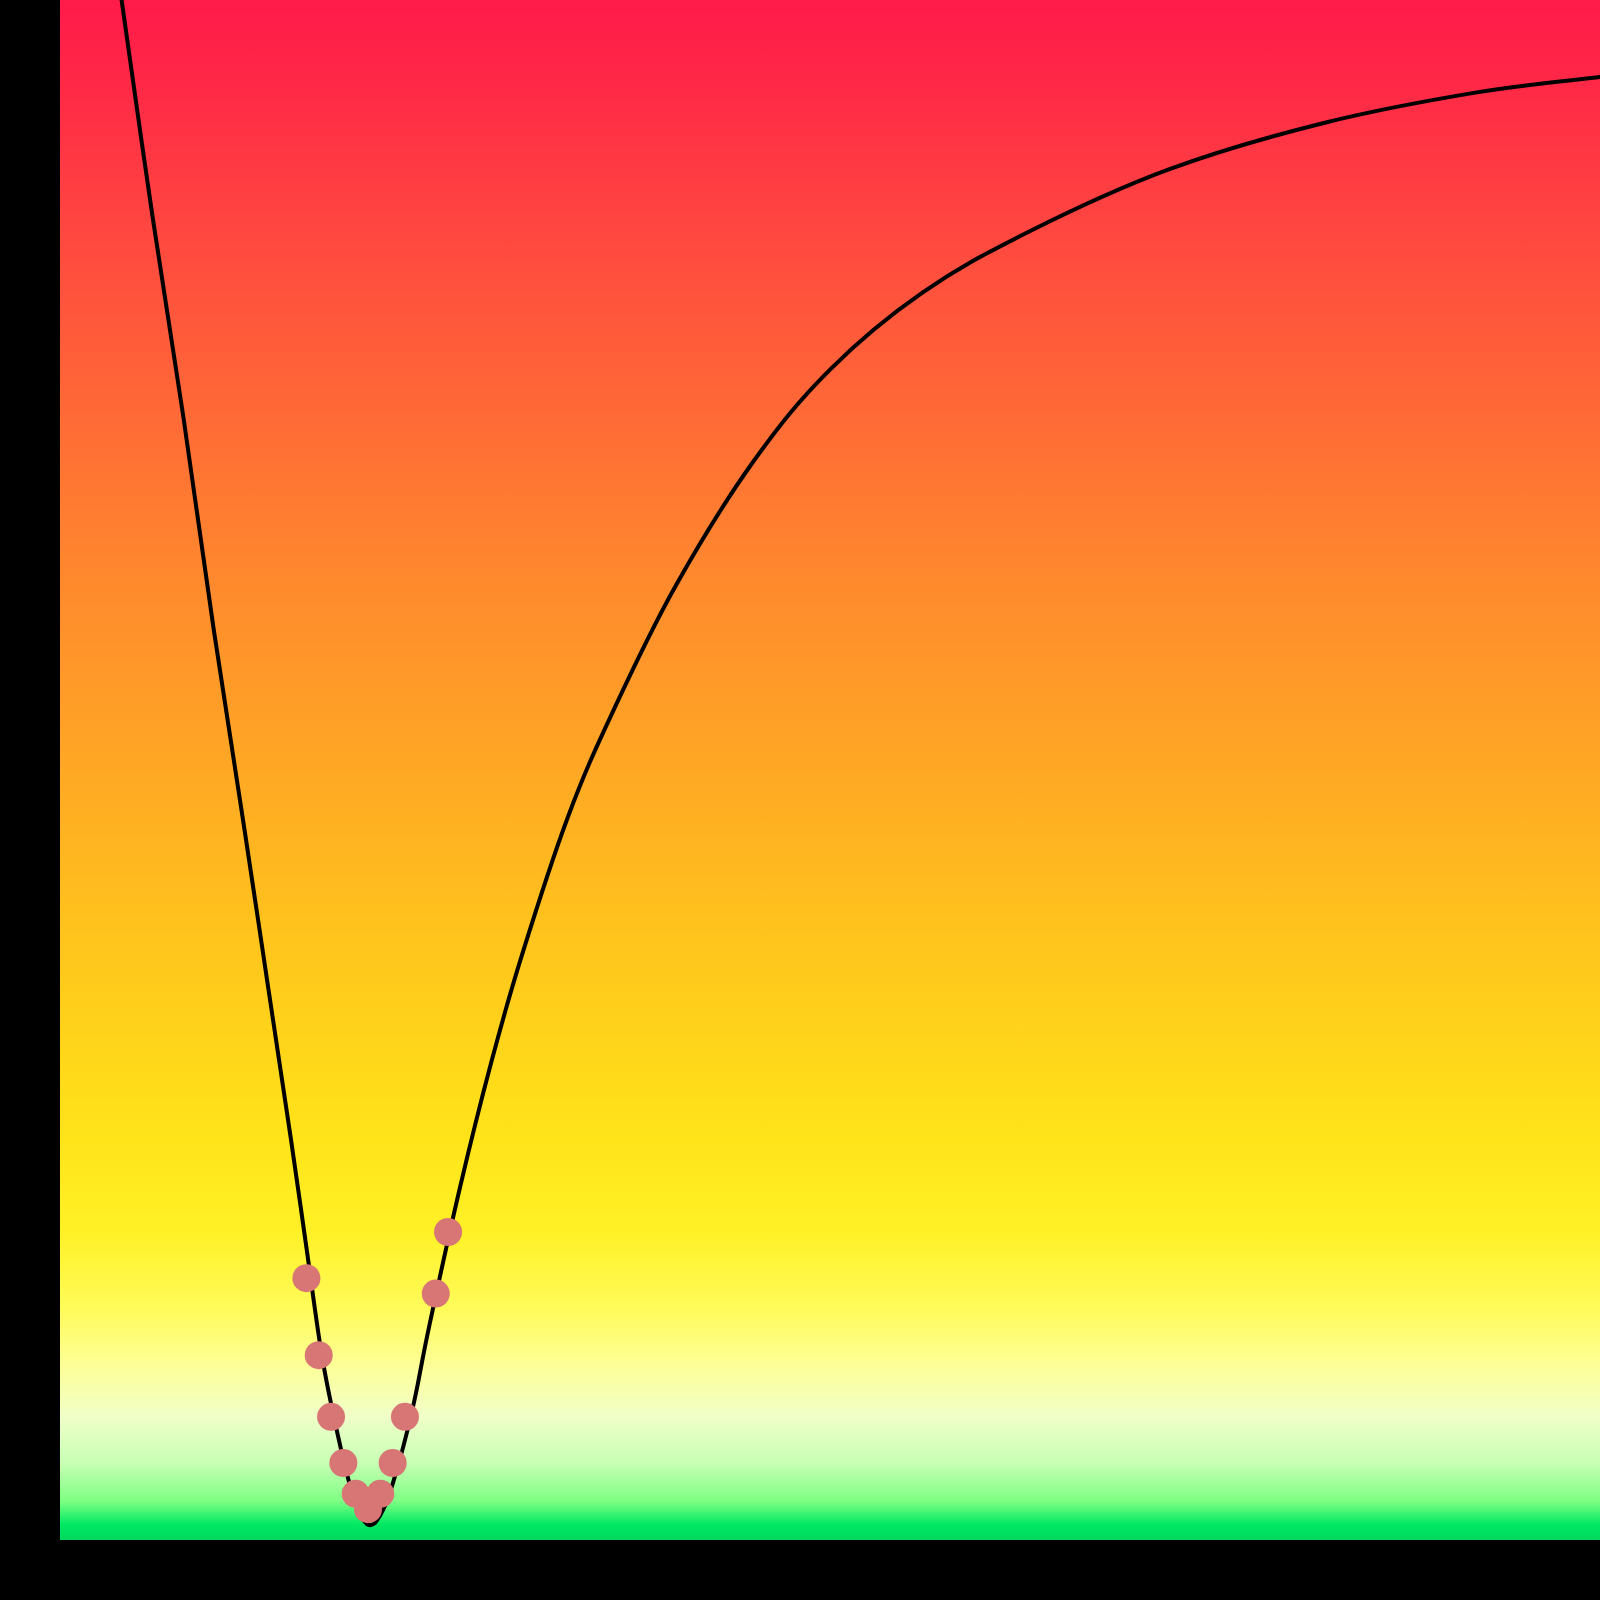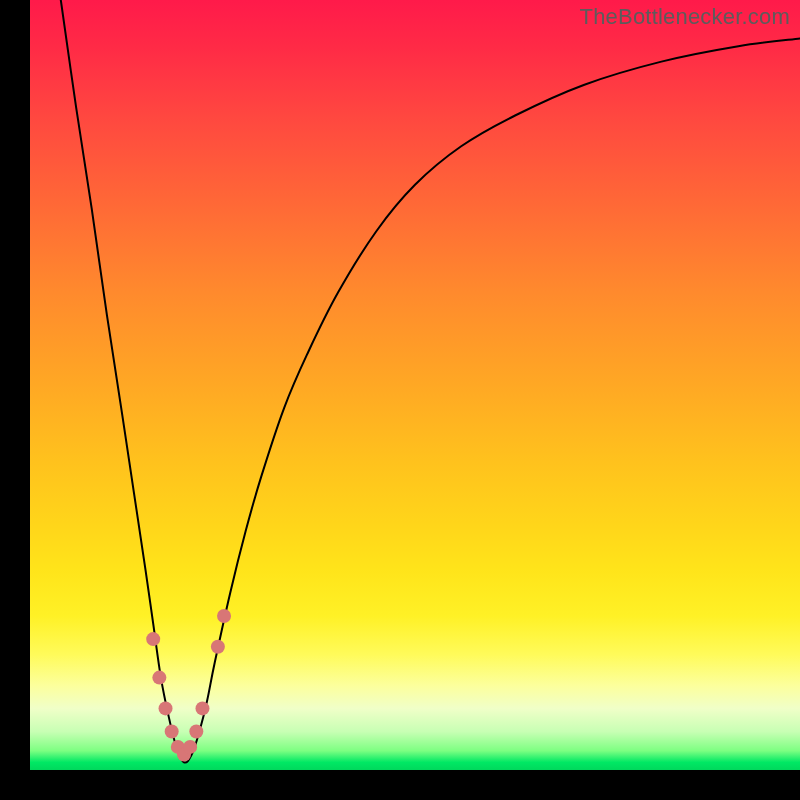--- a/index.html
+++ b/index.html
@@ -97,14 +97,13 @@
           <circle cx="147.84" cy="746.90" r="7"></circle>
           <circle cx="154.00" cy="754.60" r="7"></circle>
           <circle cx="160.16" cy="746.90" r="7"></circle>
           <circle cx="166.32" cy="731.50" r="7"></circle>
           <circle cx="172.48" cy="708.40" r="7"></circle>
           <circle cx="187.88" cy="646.80" r="7"></circle>
           <circle cx="194.04" cy="616.00" r="7"></circle>
         </g>
     </svg>
   </div>
-  <div class="watermark">TheBottlenecker.com</div>
 </div>
 
 </body></html>

